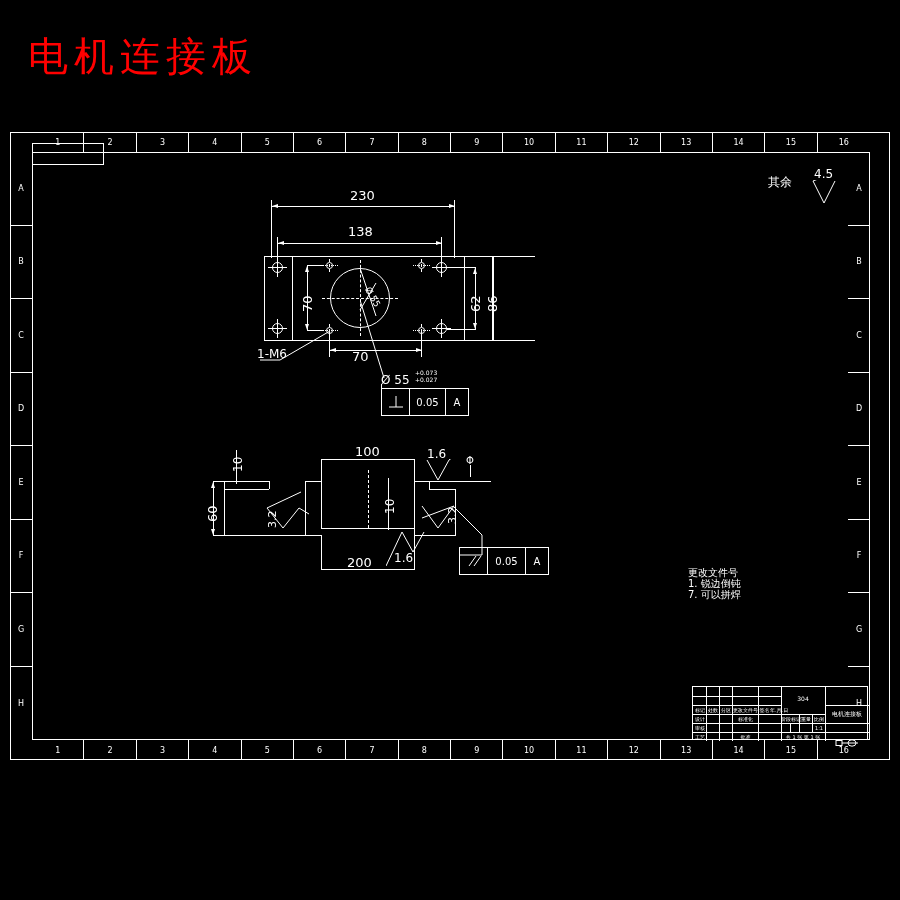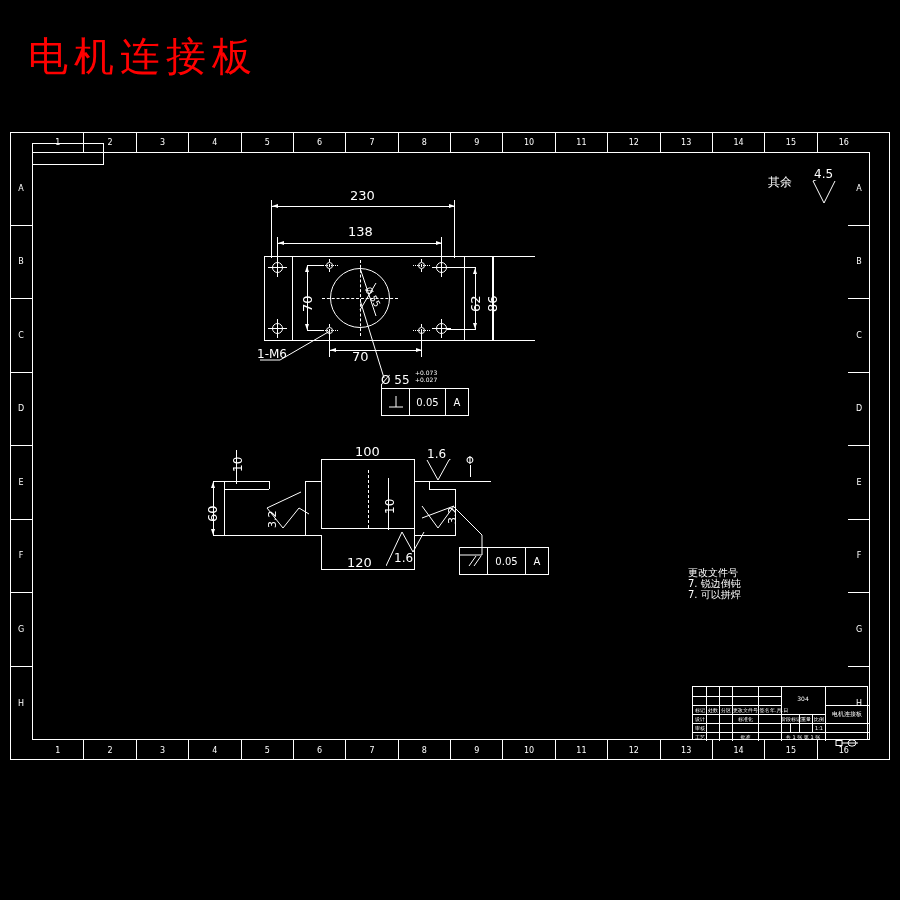--- a/index.html
+++ b/index.html
@@ -367,21 +367,21 @@
       <div class="txt rot90" style="left:207px;top:522px;font-size:13px;">60</div>
     </div>
 
     <div>
       <div class="ln v" style="left:388px;top:478px;height:52px;"></div>
       <div class="txt rot90" style="left:384px;top:514px;font-size:12px;">10</div>
     </div>
 
     <div>
       <div class="ln h" style="left:321px;top:569px;width:94px;"></div>
-      <div class="txt" style="left:347px;top:557px;font-size:13px;">120</div>
+      <div class="txt" style="left:347px;top:557px;font-size:13px;">200</div>
     </div>
 
     <div class="abs" style="left:265px;top:490px;">
       <svg width="46" height="42">
         <polyline points="2,18 18,38 34,18" fill="none" stroke="#fff" stroke-width="1"></polyline>
         <line x1="2" y1="18" x2="36" y2="2" stroke="#fff" stroke-width="1"></line>
         <line x1="34" y1="18" x2="44" y2="24" stroke="#fff" stroke-width="1"></line>
       </svg>
       <div class="txt rot90" style="left:2px;top:38px;font-size:11px;">3.2</div>
     </div>
@@ -427,21 +427,21 @@
             <line x1="8" y1="12" x2="15" y2="2" stroke="#fff" stroke-width="1"></line>
           </svg>
       </div>
       <div style="width:38px;">0.05</div>
       <div style="width:22px;">A</div>
     </div>
   </div>
 
   <div class="abs" id="tech-req">
     <div>更改文件号</div>
-    <div>7. 锐边倒钝</div>
+    <div>1. 锐边倒钝</div>
     <div>7. 可以拼焊</div>
   </div>
 
   <div class="abs" id="title-block">
 
     <div class="tb-ln" style="left:88px;top:0;width:1px;height:54px;"></div>
     <div class="tb-ln" style="left:132px;top:0;width:1px;height:54px;"></div>
 
     <div class="tb-ln" style="left:0;top:9px;width:88px;height:1px;"></div>
     <div class="tb-ln" style="left:0;top:18px;width:88px;height:1px;"></div>

